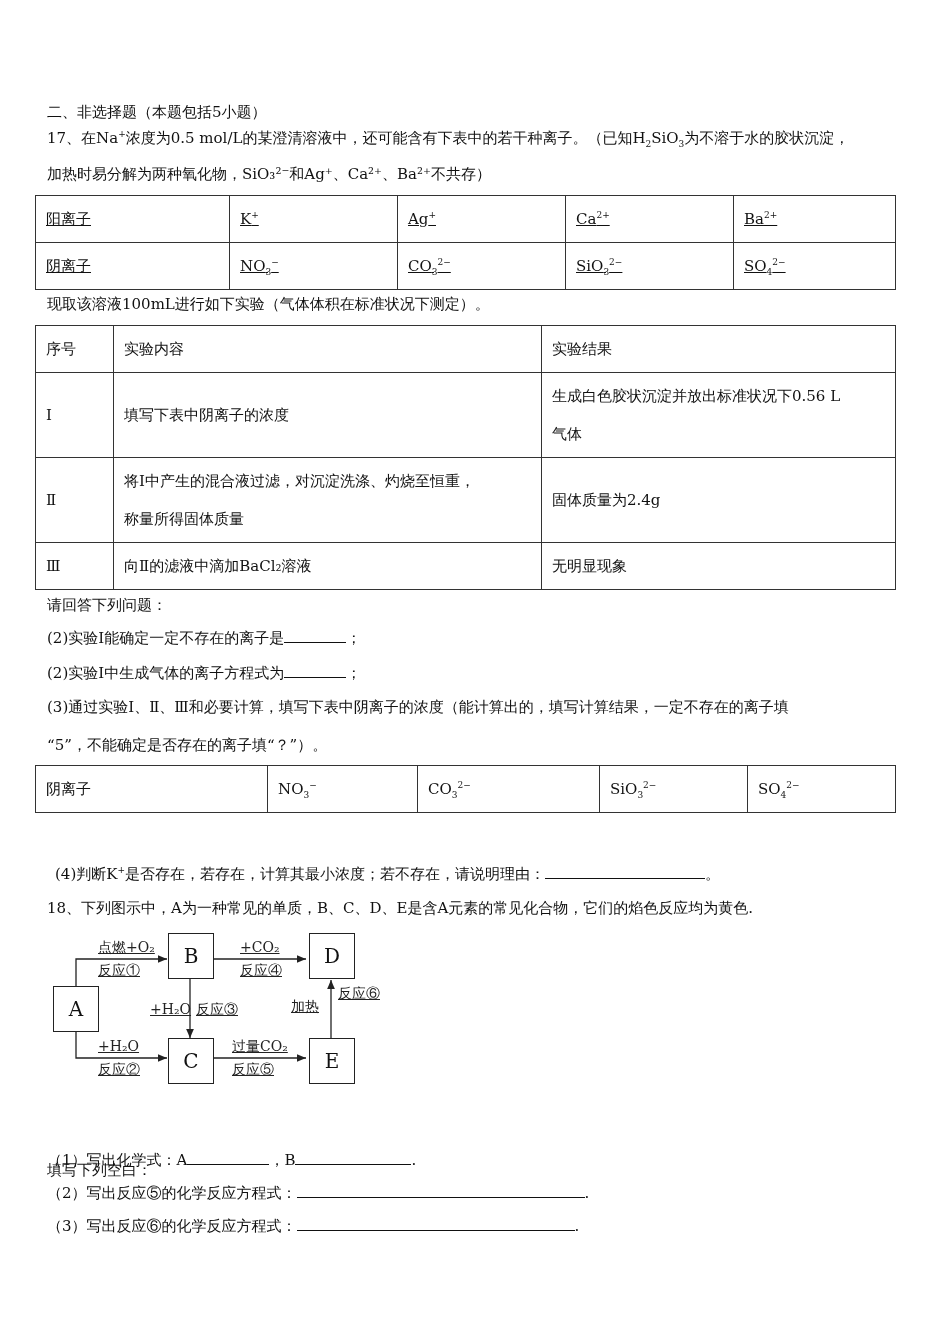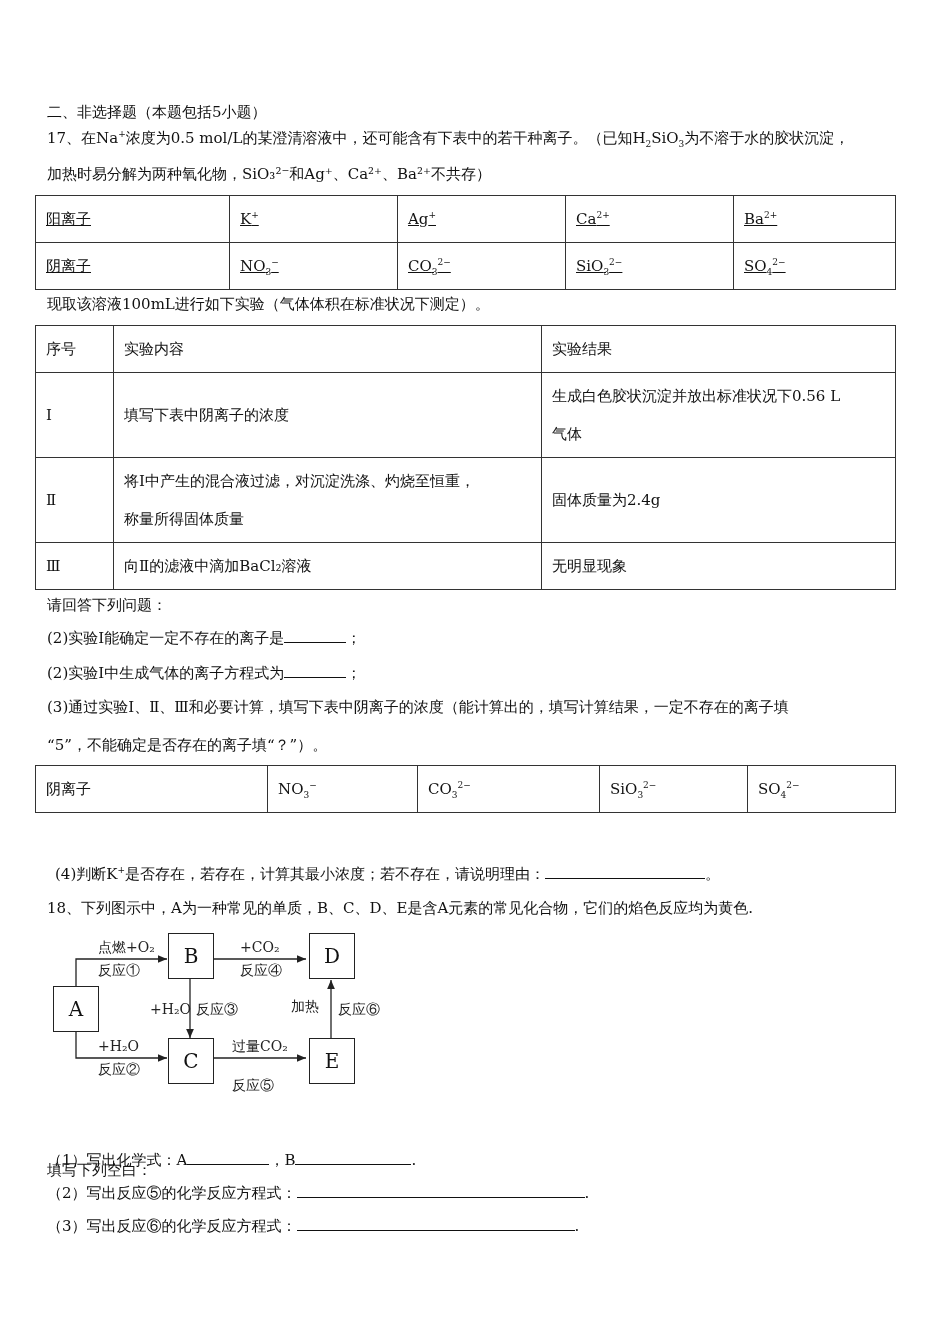--- a/index.html
+++ b/index.html
@@ -9,21 +9,21 @@
       color: #111; font-size: 15px;
     }
     .line { position: absolute; left: 47px; white-space: nowrap; font-size: 15px; line-height: 20px; }
     sup { font-size: 9px; vertical-align: super; line-height: 0; }
     sub { font-size: 9px; vertical-align: sub; line-height: 0; }
     table.grid { position: absolute; border-collapse: collapse; table-layout: fixed; }
     table.grid td { border: 1.5px solid #333; padding: 0 10px; font-size: 15px; vertical-align: middle; }
     .blank { display: inline-block; border-bottom: 1px solid #111; height: 14px; vertical-align: baseline; }
     .diagram { position: absolute; left: 40px; top: 925px; width: 360px; height: 170px; }
     .node { position: absolute; border: 1.5px solid #222; display: flex; align-items: center; justify-content: center; font-size: 20px; background: #fff; }
-    .dlabel { position: absolute; font-size: 14px; color: #222; white-space: nowrap; }
+    .dlabel { position: absolute; font-size: 14px; color: #222; white-space: nowrap; text-decoration: underline; }
   </style>
 </head>
 <body>
 
 <div class="line" style="top:102px;">二、非选择题（本题包括5小题）</div>
 
 <div class="line" style="top:128px;"><span>17、在Na</span><sup>+</sup><span>浓度为0.5 mol/L的某澄清溶液中，还可能含有下表中的若干种离子。（已知H</span><sub>2</sub><span>SiO</span><sub>3</sub><span>为不溶于水的胶状沉淀，</span></div>
 <div class="line" style="top:164px;">加热时易分解为两种氧化物，SiO₃²⁻和Ag⁺、Ca²⁺、Ba²⁺不共存）</div>
 
 <table class="grid" style="left:35px; top:195px; width:860px;text-decoration:underline;">
@@ -147,21 +147,21 @@
 
   <div class="dlabel" style="left:58px;top:14px;">点燃+O₂</div>
   <div class="dlabel" style="left:58px;top:37px;">反应①</div>
   <div class="dlabel" style="left:58px;top:113px;">+H₂O</div>
   <div class="dlabel" style="left:58px;top:136px;">反应②</div>
   <div class="dlabel" style="left:110px;top:76px;">+H₂O</div>
   <div class="dlabel" style="left:156px;top:76px;">反应③</div>
   <div class="dlabel" style="left:200px;top:14px;">+CO₂</div>
   <div class="dlabel" style="left:200px;top:37px;">反应④</div>
   <div class="dlabel" style="left:192px;top:113px;">过量CO₂</div>
-  <div class="dlabel" style="left:192px;top:152px;">反应⑤</div>
+  <div class="dlabel" style="left:192px;top:136px;">反应⑤</div>
   <div class="dlabel" style="left:251px;top:73px;">加热</div>
-  <div class="dlabel" style="left:298px;top:76px;text-align:right;">反应⑥</div>
+  <div class="dlabel" style="left:298px;top:60px;text-align:right;">反应⑥</div>
 </div>
 
 <div class="line" style="top:1160px;">填写下列空白：</div>
 <div class="line" style="top:1150px;"><span>（1）写出化学式：A</span><span class="blank" style="width:82px;"></span><span>，B</span><span class="blank" style="width:116px;"></span><span>.</span></div>
 <div class="line" style="top:1183px;"><span>（2）写出反应⑤的化学反应方程式：</span><span class="blank" style="width:288px;"></span><span>.</span></div>
 <div class="line" style="top:1216px;"><span>（3）写出反应⑥的化学反应方程式：</span><span class="blank" style="width:278px;"></span><span>.</span></div>
 
 </body></html>

